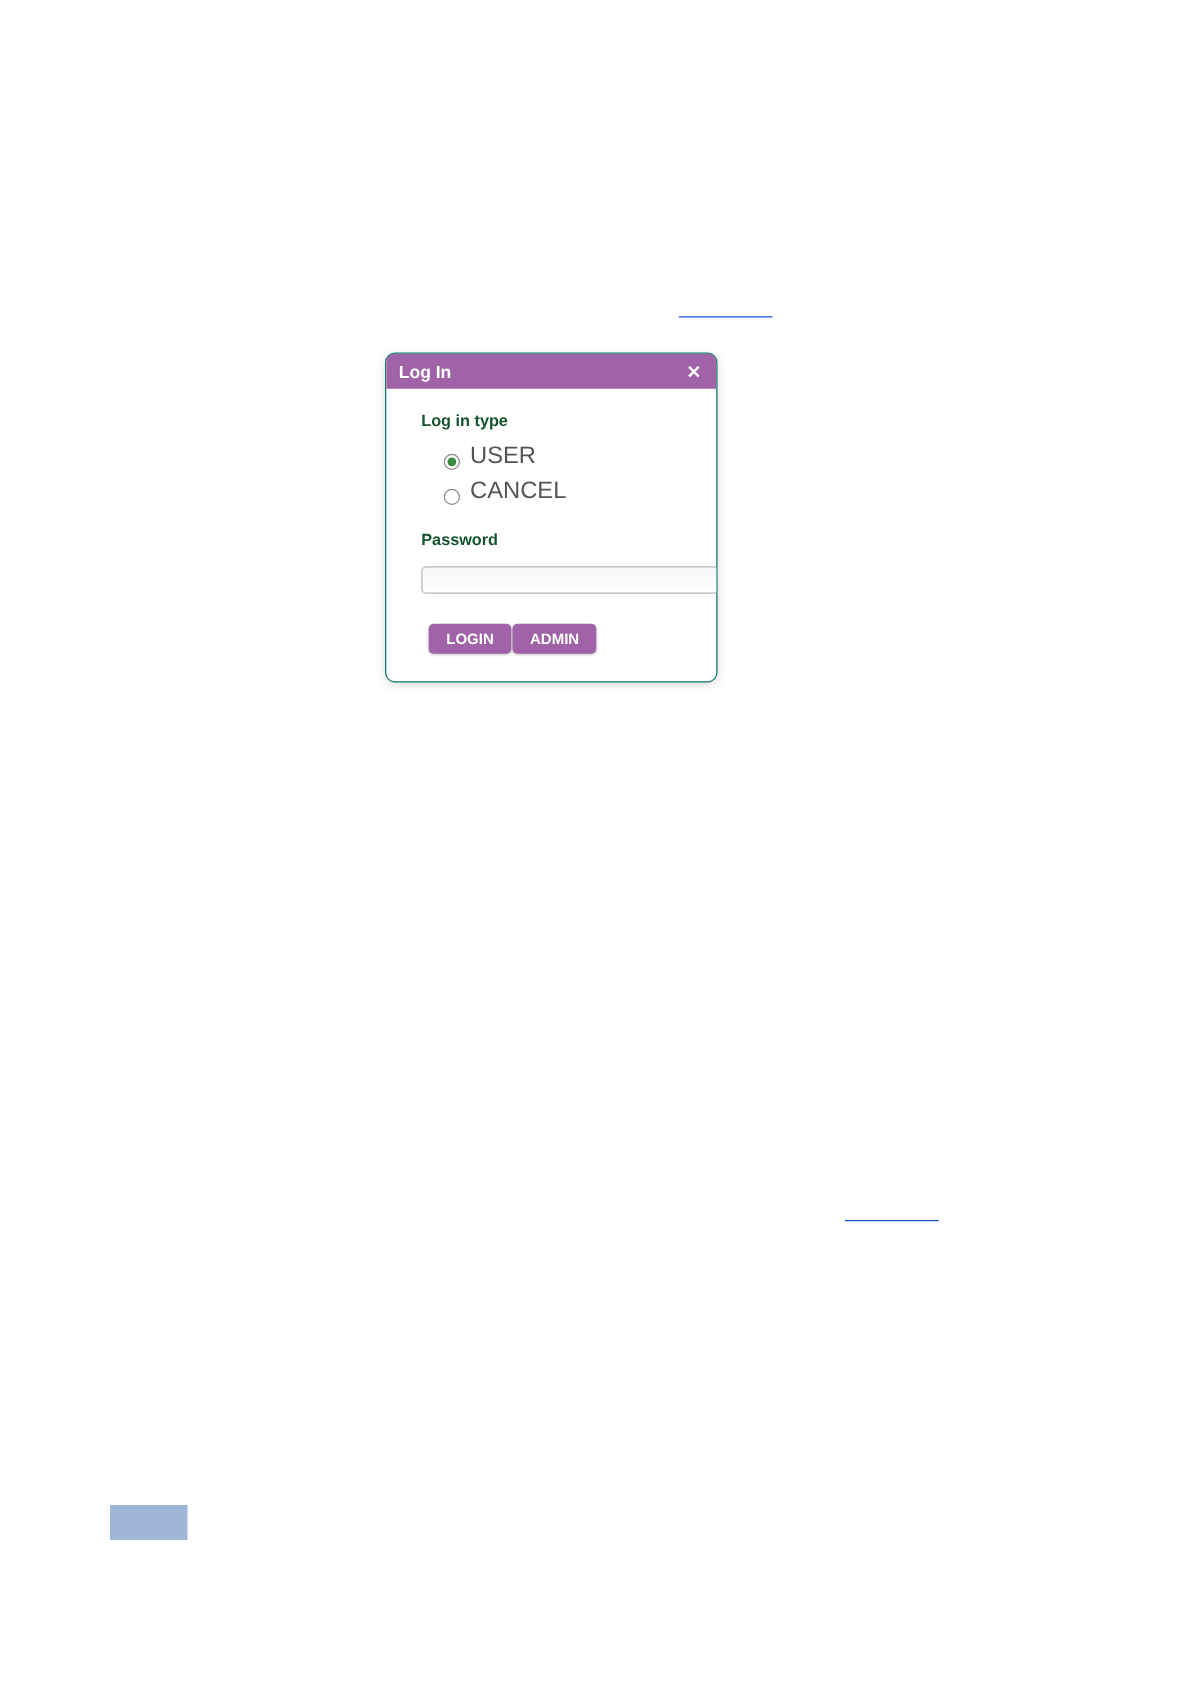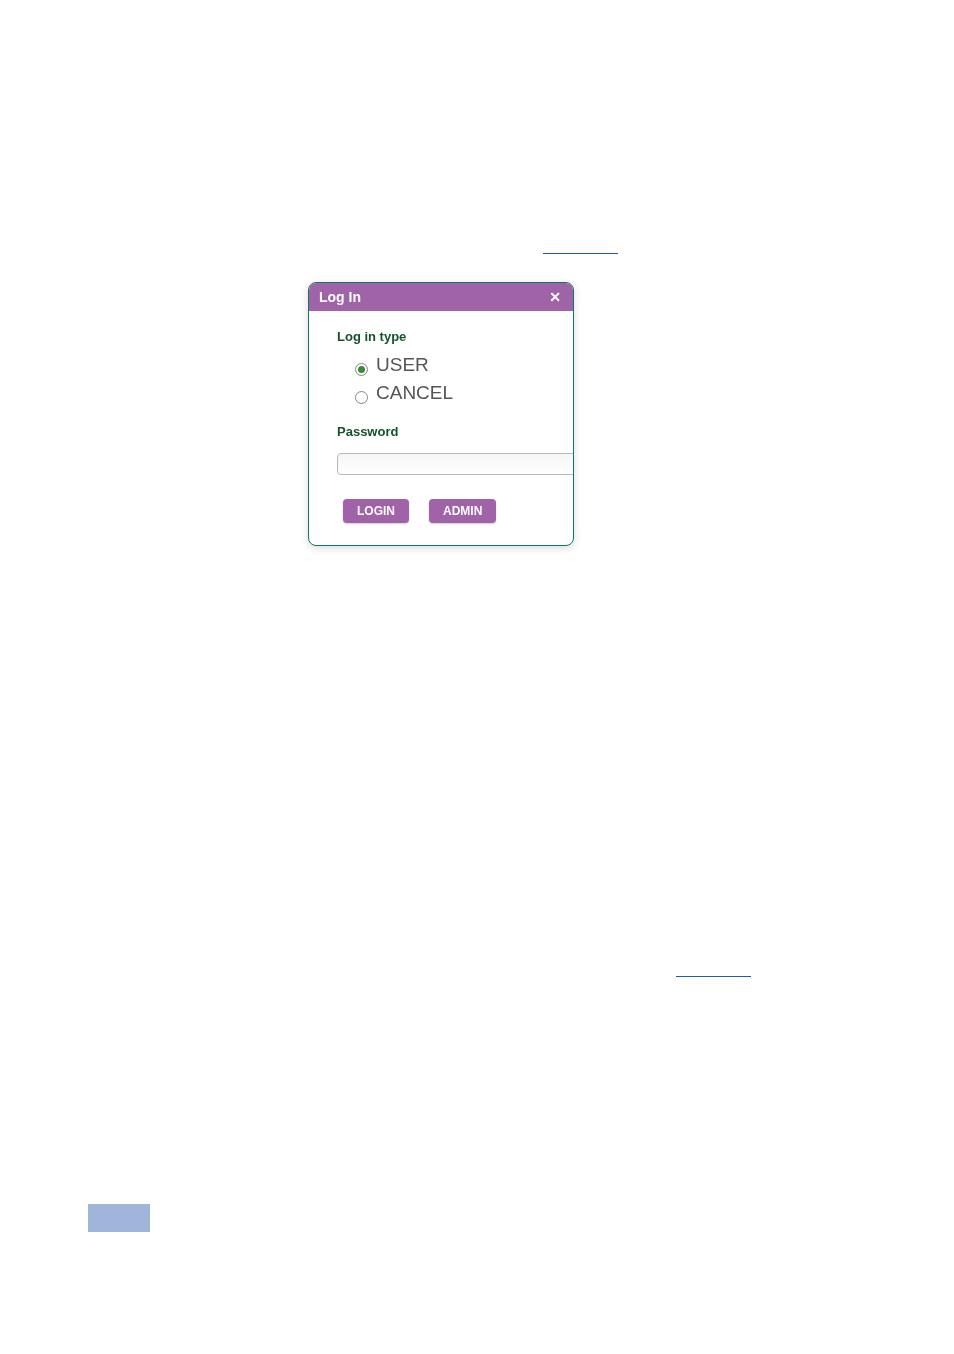--- a/index.html
+++ b/index.html
@@ -86,21 +86,21 @@
       border: 1px solid #b8b8b8;
       border-radius: 4px;
       padding: 2px 6px;
       font-size: 13px;
       background: linear-gradient(#f5f5f5, #ffffff);
       margin-bottom: 24px;
       margin-top: 4px;
     }
     .button-row {
       display: flex;
-      gap: 20px;
+      gap: 1px;
       margin-left: 6px;
     }
     .btn {
       background: #a063a8;
       color: #ffffff;
       border: none;
       border-radius: 4px;
       padding: 5px 14px;
       font-size: 12px;
       font-weight: bold;

